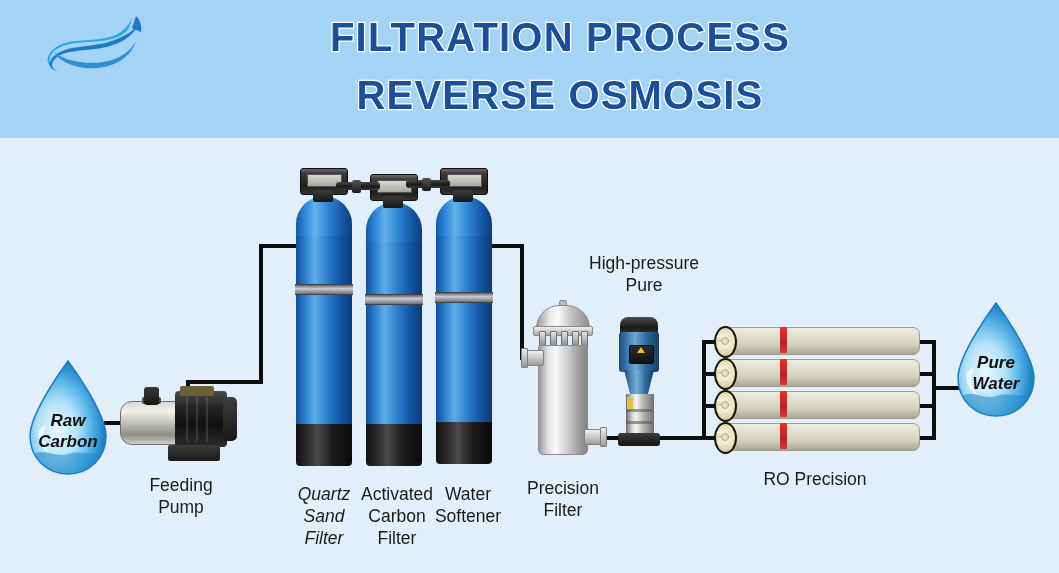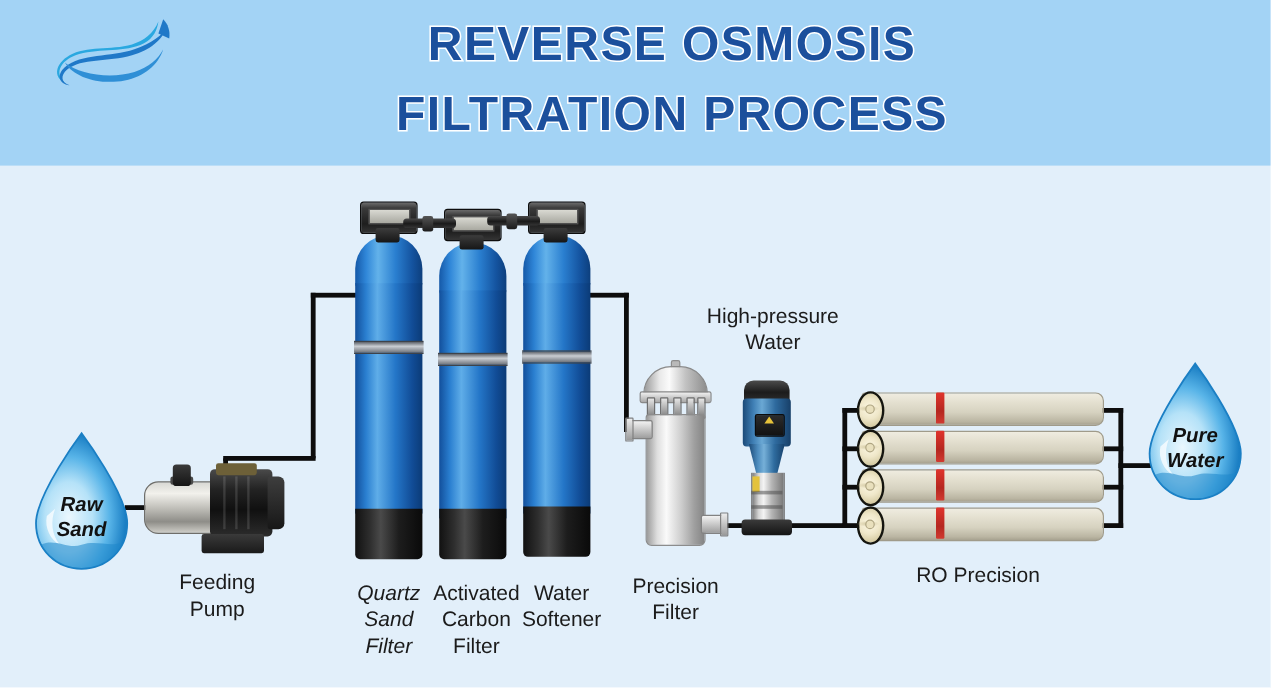--- a/index.html
+++ b/index.html
@@ -316,22 +316,22 @@
     <div class="logo-wrap">
       <svg class="logo-mark" viewBox="0 0 120 62">
         <path d="M96 4 C92 14 84 20 74 23 C56 28 36 24 22 32 C10 39 8 50 18 55 C8 46 16 35 30 31 C48 26 68 30 84 22 C92 18 95 11 96 4 Z" fill="#2aa8e0"></path>
         <path d="M104 6 C100 20 88 28 74 32 C54 38 32 34 20 44 C14 49 15 55 22 57 C13 56 11 48 18 42 C32 30 56 34 76 27 C90 22 100 16 104 6 Z" fill="#1f78c8"></path>
         <path d="M100 2 C104 6 106 12 105 18 L96 14 Z" fill="#1f78c8"></path>
         <path d="M18 38 C30 48 56 52 76 46 C88 42 96 35 100 27 C96 40 84 50 68 53 C48 57 26 51 18 38 Z" fill="#2f8fd6"></path>
       </svg>
     </div>
 
     <div class="title-block">
+      <div class="title-line">FILTRATION PROCESS</div>
       <div class="title-line">REVERSE OSMOSIS</div>
-      <div class="title-line">FILTRATION PROCESS</div>
     </div>
   </div>
 
   <div class="pipe pipe-h" style="left:104px; top:421px; width:26px;"></div>
 
   <div class="pipe pipe-v" style="left:186px; top:382px; height:32px;"></div>
   <div class="pipe pipe-h" style="left:186px; top:380px; width:77px;"></div>
   <div class="pipe pipe-v" style="left:259px; top:244px; height:138px;"></div>
   <div class="pipe pipe-h" style="left:259px; top:244px; width:50px;"></div>
 
@@ -363,21 +363,21 @@
           <stop offset="42%" stop-color="#b5e2f8"></stop>
           <stop offset="72%" stop-color="#58b4e8"></stop>
           <stop offset="100%" stop-color="#1b7fc4"></stop>
         </radialGradient>
       </defs>
       <path d="M48 3 C48 3 86 54 86 78 C86 100 69 116 48 116 C27 116 10 100 10 78 C10 54 48 3 48 3 Z" fill="url(#gRaw)" stroke="#1b7fc4" stroke-width="1.5"></path>
       <path d="M26 66 C22 76 23 88 30 96 C22 92 17 82 19 72 Z" fill="#ffffff" opacity="0.72"></path>
       <path d="M14 96 C26 90 36 100 48 96 C60 92 72 98 82 94 C78 106 64 116 48 116 C32 116 19 107 14 96 Z" fill="#1e86cb" opacity="0.55"></path>
     </svg>
     <div class="drop-label">Raw
-Sand</div>
+Carbon</div>
   </div>
 
   <div class="fpump">
     <div class="fp-body"></div>
     <div class="fp-cap2"></div>
     <div class="fp-cap"></div>
     <div class="fp-motor"></div>
     <div class="fp-ridge" style="left:66px;"></div>
     <div class="fp-ridge" style="left:76px;"></div>
     <div class="fp-ridge" style="left:86px;"></div>
@@ -446,21 +446,21 @@
     <div class="pf-body"></div>
     <div class="pf-port" style="left:-6px; top:45px;"></div>
     <div class="pf-portcap" style="left:-9px; top:43px;"></div>
     <div class="pf-port" style="left:54px; top:124px;"></div>
     <div class="pf-portcap" style="left:70px; top:122px;"></div>
   </div>
   <div class="caption" style="left:508px; top:477px; width:110px;">Precision
 Filter</div>
 
   <div class="caption" style="left:570px; top:252px; width:148px;">High-pressure
-Water</div>
+Pure</div>
   <div class="hpump">
     <div class="hp-cap"></div>
     <div class="hp-motor"></div>
     <div class="hp-plate"></div>
     <div class="hp-warn"></div>
     <div class="hp-neck"></div>
     <div class="hp-stack"></div>
     <div class="hp-label"></div>
     <div class="hp-ring" style="top:92px;"></div>
     <div class="hp-ring" style="top:104px;"></div>

